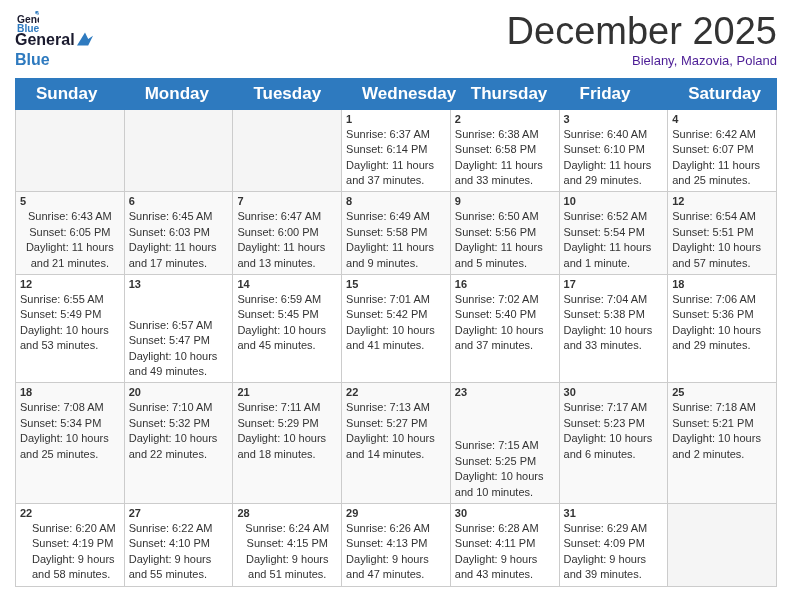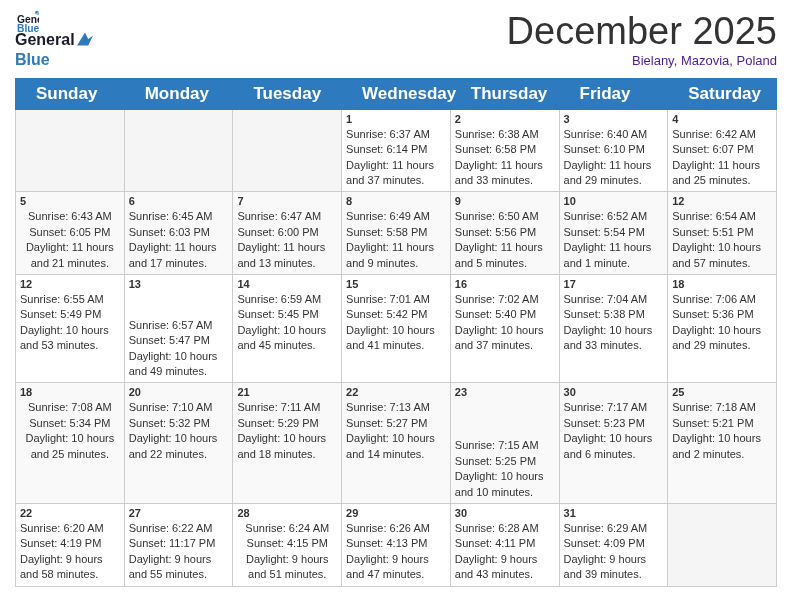--- a/index.html
+++ b/index.html
@@ -252,21 +252,21 @@
             <span class="day-num">18</span>
             <div class="day-info" style="white-space: pre-line;">Sunrise: 7:06 AM
 Sunset: 5:36 PM
 Daylight: 10 hours
 and 29 minutes.</div>
           </td>
         </tr>
         <tr>
           <td>
             <span class="day-num">18</span>
-            <div class="day-info" style="white-space: pre-line; text-align: center;">Sunrise: 7:08 AM
+            <div class="day-info" style="white-space: pre-line;">Sunrise: 7:08 AM
 Sunset: 5:34 PM
 Daylight: 10 hours
 and 25 minutes.</div>
           </td>
           <td>
             <span class="day-num">20</span>
             <div class="day-info" style="white-space: pre-line;">Sunrise: 7:10 AM
 Sunset: 5:32 PM
 Daylight: 10 hours
 and 22 minutes.</div>
@@ -303,29 +303,29 @@
             <span class="day-num">25</span>
             <div class="day-info" style="white-space: pre-line;">Sunrise: 7:18 AM
 Sunset: 5:21 PM
 Daylight: 10 hours
 and 2 minutes.</div>
           </td>
         </tr>
         <tr>
           <td>
             <span class="day-num">22</span>
-            <div class="day-info" style="white-space: pre-line;">Sunrise: 6:20 AM
+            <div class="day-info" style="white-space: pre-line; margin-left: 12px;">Sunrise: 6:20 AM
 Sunset: 4:19 PM
 Daylight: 9 hours
 and 58 minutes.</div>
           </td>
           <td>
             <span class="day-num">27</span>
             <div class="day-info" style="white-space: pre-line;">Sunrise: 6:22 AM
-Sunset: 11:17 PM
+Sunset: 4:10 PM
 Daylight: 9 hours
 and 55 minutes.</div>
           </td>
           <td>
             <span class="day-num">28</span>
             <div class="day-info" style="white-space: pre-line; text-align: center;">Sunrise: 6:24 AM
 Sunset: 4:15 PM
 Daylight: 9 hours
 and 51 minutes.</div>
           </td>

